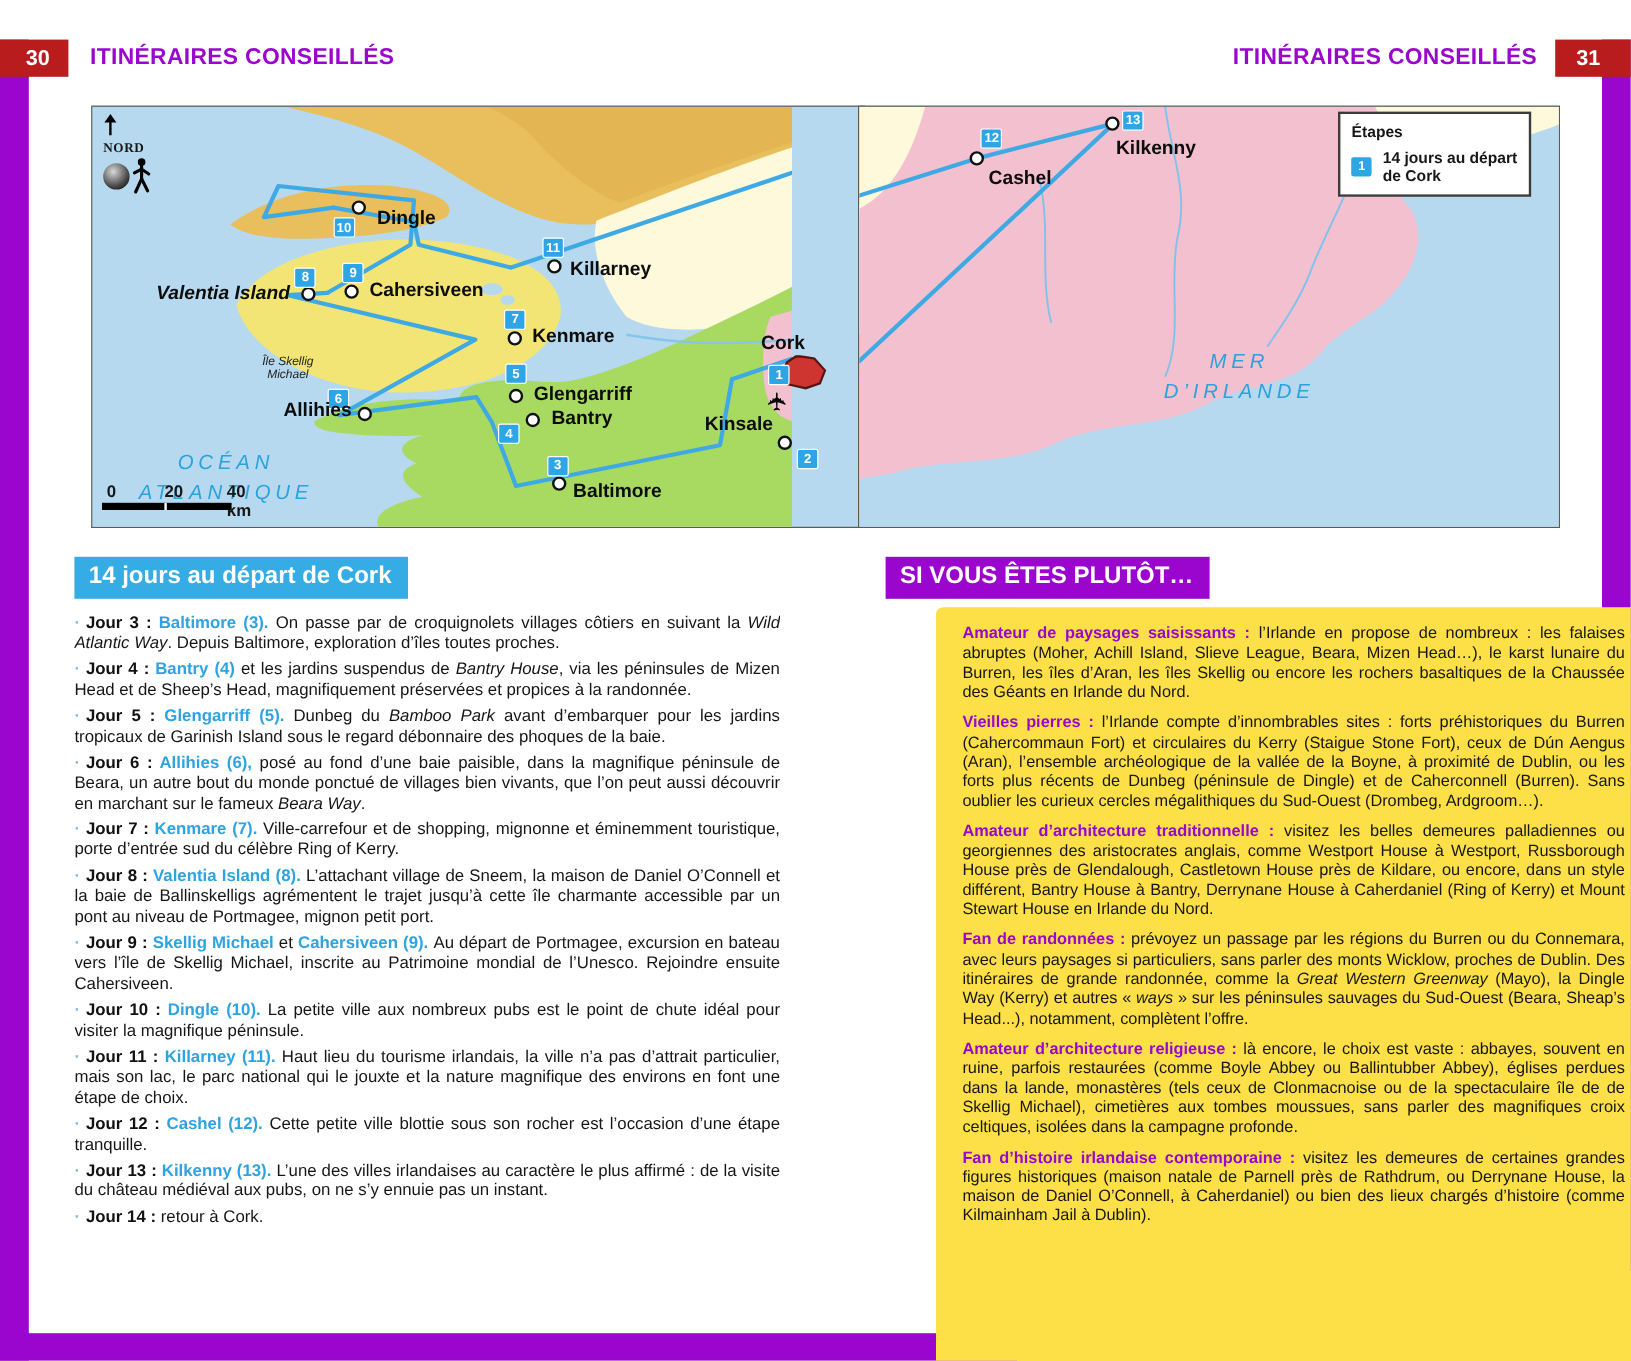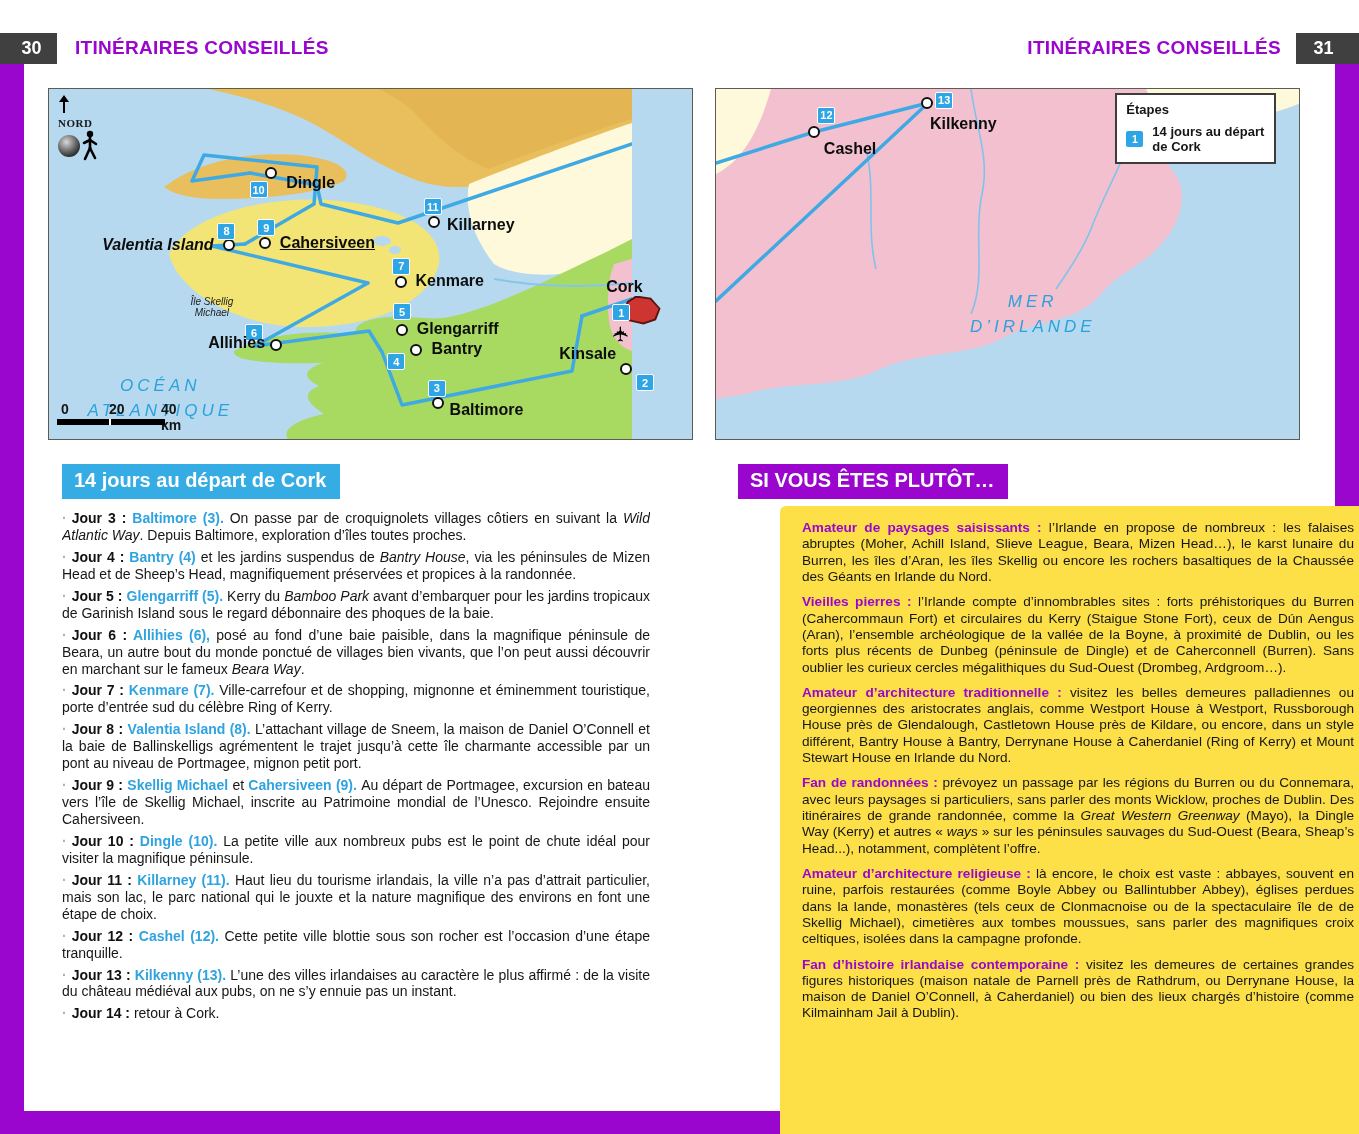--- a/index.html
+++ b/index.html
@@ -5,31 +5,31 @@
   html,body{margin:0;padding:0;}
   body{
     width:1359px;height:1134px;position:relative;overflow:hidden;
     background:#ffffff;font-family:"Liberation Sans",sans-serif;color:#161616;
   }
   
   .bar-left{position:absolute;left:0;top:33px;width:24px;height:1101px;background:#9a06ce;}
   .bar-right{position:absolute;right:0;top:33px;width:24px;height:1101px;background:#9a06ce;}
   .bar-bottom{position:absolute;left:0;top:1111px;width:1359px;height:23px;background:#9a06ce;}
   .bar-bottom::after{content:"";position:absolute;left:57.4%;top:0;width:2px;height:100%;background:rgba(0,0,0,.18);}
-  .pagenum{position:absolute;top:33px;height:31px;background:#404040;color:#fff;
+  .pagenum{position:absolute;top:33px;height:31px;background:#b91c1c;color:#fff;
     font-weight:bold;font-size:18px;display:flex;align-items:center;justify-content:center;}
   .pagenum.left{left:0;width:57px;padding-left:6px;box-sizing:border-box;}
   .pagenum.right{right:0;width:63px;padding-right:8px;box-sizing:border-box;}
   .hdr-title{position:absolute;top:37px;font-weight:bold;font-size:19px;color:#9a06ce;letter-spacing:.3px;}
   .hdr-title.left{left:75px;}
   .hdr-title.right{right:78px;}
 
   
   .map{position:absolute;top:88px;height:352px;background:#b6d9f0;border:1px solid #5c5c50;box-sizing:border-box;overflow:hidden;}
-  .map-left{left:48px;width:645px;}
+  .map-left{left:76px;width:645px;}
   .map-right{left:715px;width:585px;}
   .map svg.land{position:absolute;left:0;top:0;}
   .tmark{position:absolute;width:12px;height:12px;border-radius:50%;background:#fff;border:2px solid #111;
     transform:translate(-50%,-50%);box-sizing:border-box;}
   .tnum{position:absolute;width:18px;height:17px;background:#2ea6e5;border:1px solid #fff;border-radius:2px;
     color:#fff;font-weight:bold;font-size:11px;display:flex;align-items:center;justify-content:center;box-sizing:border-box;}
   .tlabel{position:absolute;font-weight:bold;font-size:16px;color:#0d0d0d;white-space:nowrap;}
   .tlabel.it{font-style:italic;}
   .sea-label{position:absolute;color:#2aa3dd;font-style:italic;font-size:17px;letter-spacing:4px;text-align:center;line-height:1.5;}
   .small-island-label{position:absolute;font-style:italic;font-size:10px;color:#222;text-align:center;line-height:1.15;}
@@ -159,21 +159,21 @@
     <div class="tnum" style="left: 30.5%; top: 67.2%;">6</div>
     <div class="tlabel" style="right: 66.4%; top: 70%;">Allihies</div>
     <div class="tmark" style="left: 54.7%; top: 55.1%;"></div>
     <div class="tnum" style="left: 53.4%; top: 48.2%;">7</div>
     <div class="tlabel" style="left: 57%; top: 52.3%; text-align: center;">Kenmare</div>
     <div class="tmark" style="left: 28%; top: 44.6%;"></div>
     <div class="tnum" style="left: 26.2%; top: 38.2%;">8</div>
     <div class="tlabel it" style="right: 74.4%; top: 42%;">Valentia Island</div>
     <div class="tmark" style="left: 33.6%; top: 44%;"></div>
     <div class="tnum" style="left: 32.4%; top: 37.2%;">9</div>
-    <div class="tlabel" style="left: 35.9%; top: 41.3%; text-decoration: underline;">Cahersiveen</div>
+    <div class="tlabel" style="left: 35.9%; top: 41.3%;">Cahersiveen</div>
     <div class="tmark" style="left: 34.5%; top: 23.9%;"></div>
     <div class="tnum" style="left: 31.2%; top: 26.3%;">10</div>
     <div class="tlabel" style="left: 36.9%; top: 24.3%;">Dingle</div>
     <div class="tmark" style="left: 59.9%; top: 38.1%;"></div>
     <div class="tnum" style="left: 58.3%; top: 31.2%;">11</div>
     <div class="tlabel" style="left: 61.9%; top: 36.2%;">Killarney</div>
   </div>
 
 <div class="map map-right" id="mapR">
   <svg class="land" width="585" height="352" viewBox="0 0 585 352">
@@ -208,21 +208,21 @@
     <div class="tlabel" style="left: 18.5%; top: 14.6%;">Cashel</div>
     <div class="tmark" style="left: 36.2%; top: 4%;"></div>
     <div class="tnum" style="left: 37.6%; top: 0.8%;">13</div>
     <div class="tlabel" style="left: 36.7%; top: 7.4%;">Kilkenny</div>
   </div>
 
 <div class="h-blue">14 jours au départ de Cork</div>
 <div class="days" id="days">
     <p class="para"><span class="bullet">·</span><span class="sg-b">Jour 3 : </span><span class="sg-c">Baltimore (3). </span><span class="sg-r">On passe par de croquignolets villages côtiers en suivant la </span><span class="sg-i">Wild Atlantic Way</span><span class="sg-r">. Depuis Baltimore, exploration d’îles toutes proches.</span></p>
     <p class="para"><span class="bullet">·</span><span class="sg-b">Jour 4 : </span><span class="sg-c">Bantry (4)</span><span class="sg-r"> et les jardins suspendus de </span><span class="sg-i">Bantry House</span><span class="sg-r">, via les péninsules de Mizen Head et de Sheep’s Head, magnifiquement préservées et propices à la randonnée.</span></p>
-    <p class="para"><span class="bullet">·</span><span class="sg-b">Jour 5 : </span><span class="sg-c">Glengarriff (5). </span><span class="sg-r">Kerry du </span><span class="sg-i">Bamboo Park</span><span class="sg-r"> avant d’embarquer pour les jardins tropicaux de Garinish Island sous le regard débonnaire des phoques de la baie.</span></p>
+    <p class="para"><span class="bullet">·</span><span class="sg-b">Jour 5 : </span><span class="sg-c">Glengarriff (5). </span><span class="sg-r">Dunbeg du </span><span class="sg-i">Bamboo Park</span><span class="sg-r"> avant d’embarquer pour les jardins tropicaux de Garinish Island sous le regard débonnaire des phoques de la baie.</span></p>
     <p class="para"><span class="bullet">·</span><span class="sg-b">Jour 6 : </span><span class="sg-c">Allihies (6),</span><span class="sg-r"> posé au fond d’une baie paisible, dans la magnifique péninsule de Beara, un autre bout du monde ponctué de villages bien vivants, que l’on peut aussi découvrir en marchant sur le fameux </span><span class="sg-i">Beara Way</span><span class="sg-r">.</span></p>
     <p class="para"><span class="bullet">·</span><span class="sg-b">Jour 7 : </span><span class="sg-c">Kenmare (7). </span><span class="sg-r">Ville-carrefour et de shopping, mignonne et éminemment touristique, porte d’entrée sud du célèbre Ring of Kerry.</span></p>
     <p class="para"><span class="bullet">·</span><span class="sg-b">Jour 8 : </span><span class="sg-c">Valentia Island (8). </span><span class="sg-r">L’attachant village de Sneem, la maison de Daniel O’Connell et la baie de Ballinskelligs agrémentent le trajet jusqu’à cette île charmante accessible par un pont au niveau de Portmagee, mignon petit port.</span></p>
     <p class="para"><span class="bullet">·</span><span class="sg-b">Jour 9 : </span><span class="sg-c">Skellig Michael</span><span class="sg-r"> et </span><span class="sg-c">Cahersiveen (9). </span><span class="sg-r">Au départ de Portmagee, excursion en bateau vers l’île de Skellig Michael, inscrite au Patrimoine mondial de l’Unesco. Rejoindre ensuite Cahersiveen.</span></p>
     <p class="para"><span class="bullet">·</span><span class="sg-b">Jour 10 : </span><span class="sg-c">Dingle (10). </span><span class="sg-r">La petite ville aux nombreux pubs est le point de chute idéal pour visiter la magnifique péninsule.</span></p>
     <p class="para"><span class="bullet">·</span><span class="sg-b">Jour 11 : </span><span class="sg-c">Killarney (11). </span><span class="sg-r">Haut lieu du tourisme irlandais, la ville n’a pas d’attrait particulier, mais son lac, le parc national qui le jouxte et la nature magnifique des environs en font une étape de choix.</span></p>
     <p class="para"><span class="bullet">·</span><span class="sg-b">Jour 12 : </span><span class="sg-c">Cashel (12). </span><span class="sg-r">Cette petite ville blottie sous son rocher est l’occasion d’une étape tranquille.</span></p>
     <p class="para"><span class="bullet">·</span><span class="sg-b">Jour 13 : </span><span class="sg-c">Kilkenny (13). </span><span class="sg-r">L’une des villes irlandaises au caractère le plus affirmé : de la visite du château médiéval aux pubs, on ne s’y ennuie pas un instant.</span></p>
     <p class="para"><span class="bullet">·</span><span class="sg-b">Jour 14 : </span><span class="sg-r">retour à Cork.</span></p>
   </div>

